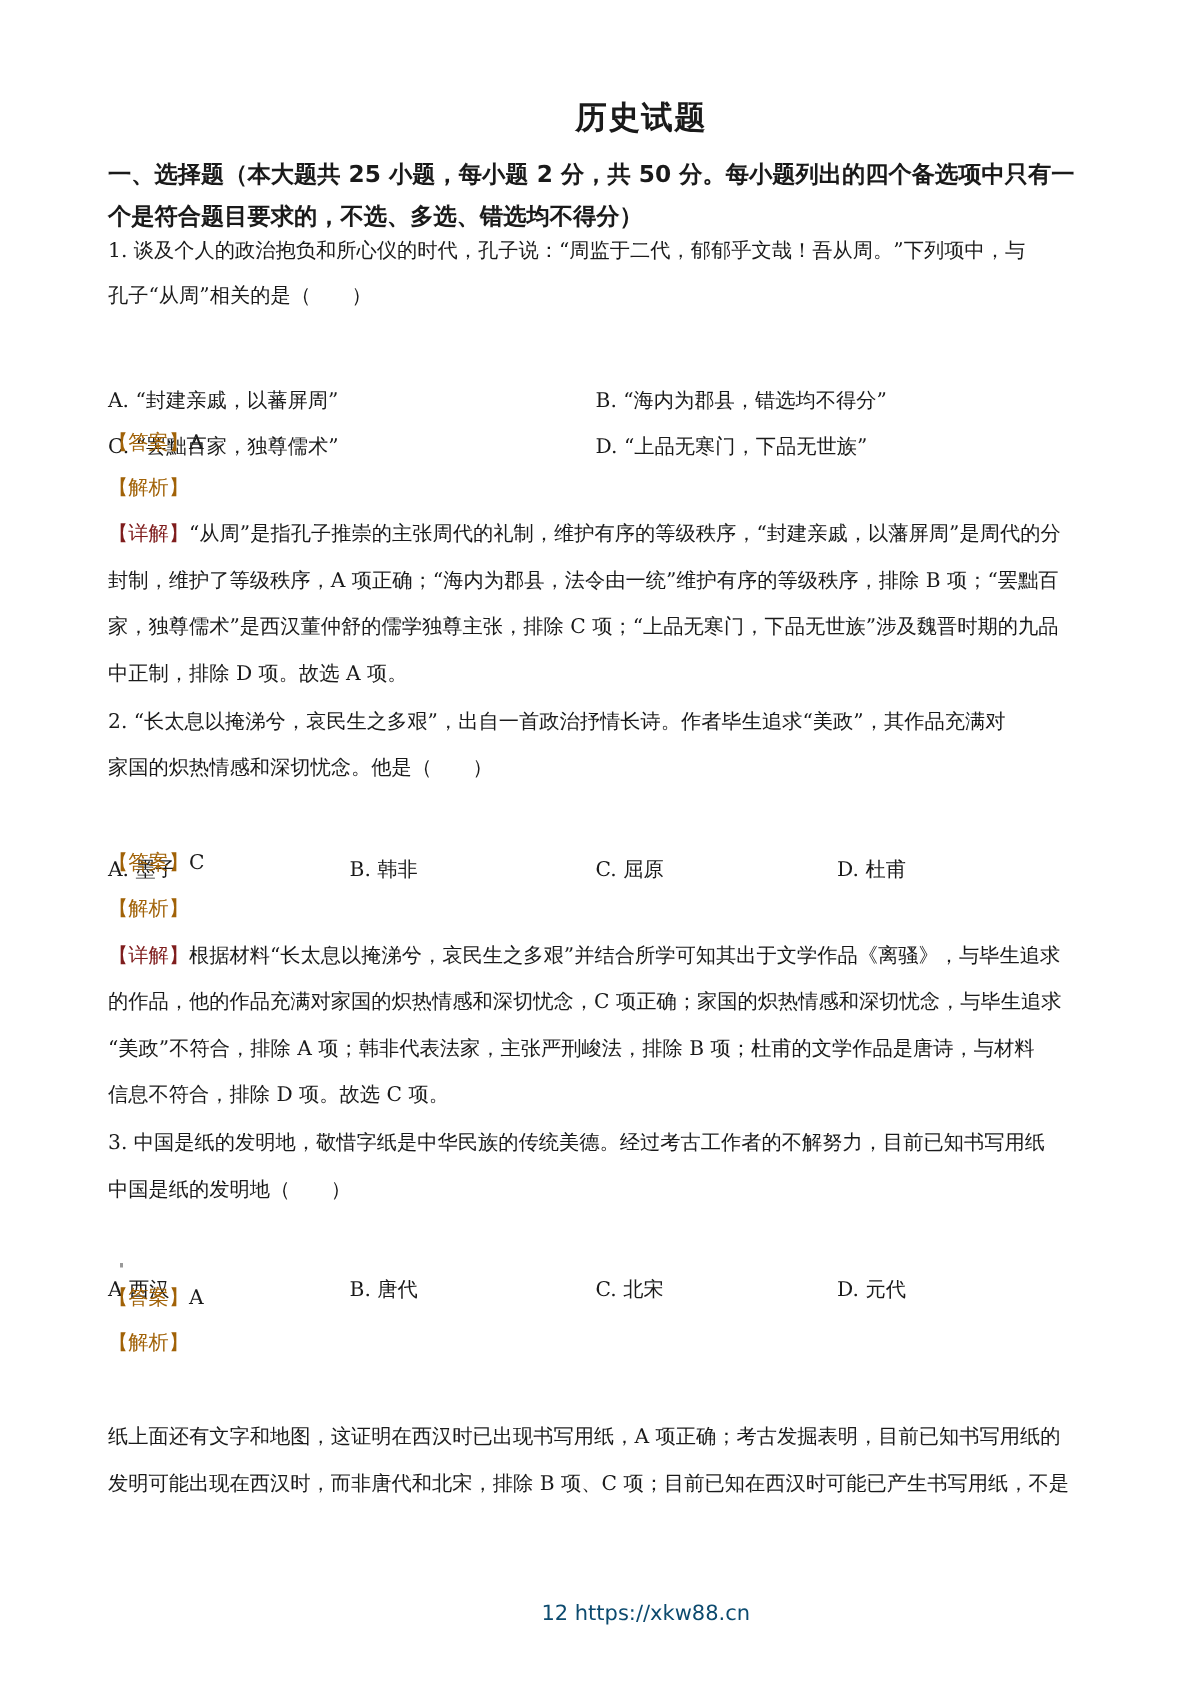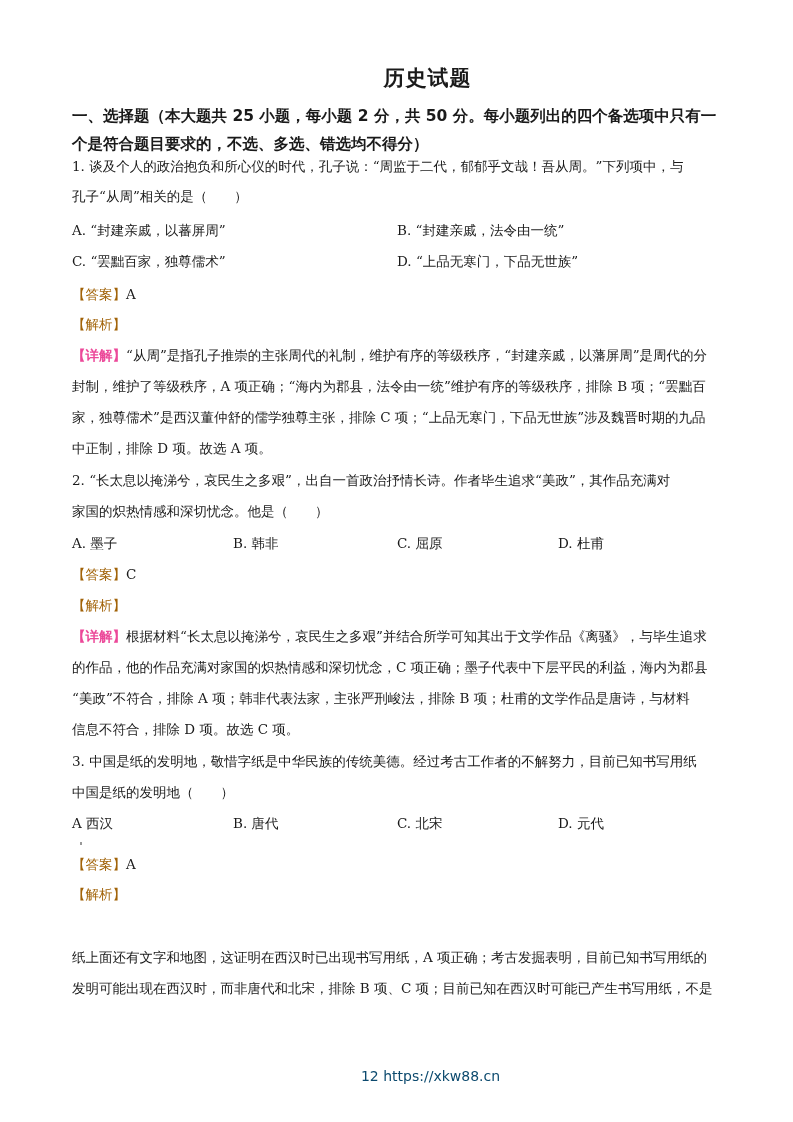--- a/index.html
+++ b/index.html
@@ -4,57 +4,57 @@
 <style>
   html, body { margin: 0; padding: 0; background: #ffffff; }
   body { width: 793px; height: 1122px; position: relative; overflow: hidden;
          font-family: "DejaVu Serif", "Liberation Serif", serif; color: #1a1a1a; }
   .page { position: absolute; left: 0; top: 0; width: 793px; height: 1122px; }
   .title { position: absolute; top: 64px; left: 0; width: 793px; text-align: center;
            font-family: "DejaVu Sans", sans-serif; font-weight: bold; font-size: 21px; letter-spacing: 1px; margin-left: 31px; }
   .section { position: absolute; left: 72px; top: 102px; width: 650px;
              font-family: "DejaVu Sans", sans-serif; font-weight: bold; font-size: 15.5px; line-height: 28px; }
   .line { position: absolute; left: 72px; width: 660px; font-size: 13.5px; white-space: nowrap; }
-  .opt { position: absolute; font-size: 13.5px; white-space: nowrap; }
+  .opt { position: absolute; font-size: 13.5px; white-space: nowrap; margin-top: 36px; }
   .tag { color: #a16207; }
-  .tag-bold { color: #ec4899; font-weight: bold; margin-top: 42px; }
+  .tag-bold { color: #7f1d1d; font-weight: normal; margin-top: 42px; }
   .footer { position: absolute; top: 1068px; left: 0; width: 793px; text-align: center;
             font-family: "DejaVu Sans", sans-serif; font-size: 14px; color: #0c4a6e; padding-left: 34px; }
   .dot { position: absolute; left: 80px; top: 842px; width: 2px; height: 3px; background:#999; }
 </style>
 </head>
 <body>
 
 <div class="page">
   <div class="title">历史试题</div>
   <div class="section">一、选择题（本大题共 25 小题，每小题 2 分，共 50 分。每小题列出的四个备选项中只有一个是符合题目要求的，不选、多选、错选均不得分）</div>
 
   <div class="line" style="top:158px">1. 谈及个人的政治抱负和所心仪的时代，孔子说：“周监于二代，郁郁乎文哉！吾从周。”下列项中，与</div>
   <div class="line" style="top:188px">孔子“从周”相关的是（　　）</div>
   <div class="opt" style="left:72px;top:222px">A. “封建亲戚，以蕃屏周”</div>
-  <div class="opt" style="left:397px;top:222px">B. “封建亲戚，法令由一统”</div>
+  <div class="opt" style="left:397px;top:222px">B. “海内为郡县，错选均不得分”</div>
   <div class="opt" style="left:72px;top:253px">C. “罢黜百家，独尊儒术”</div>
   <div class="opt" style="left:397px;top:253px">D. “上品无寒门，下品无世族”</div>
   <div class="line" style="top:286px"><span class="tag">【答案】</span><span>A</span></div>
   <div class="line tag" style="top:316px">【解析】</div>
   <div class="line" style="top:347px"><span class="tag-bold">【详解】</span><span>“从周”是指孔子推崇的主张周代的礼制，维护有序的等级秩序，“封建亲戚，以藩屏周”是周代的分</span></div>
   <div class="line" style="top:378px">封制，维护了等级秩序，A 项正确；“海内为郡县，法令由一统”维护有序的等级秩序，排除 B 项；“罢黜百</div>
   <div class="line" style="top:440px">中正制，排除 D 项。故选 A 项。</div>
   <div class="line" style="top:409px">家，独尊儒术”是西汉董仲舒的儒学独尊主张，排除 C 项；“上品无寒门，下品无世族”涉及魏晋时期的九品</div>
 
   <div class="line" style="top:472px">2. “长太息以掩涕兮，哀民生之多艰”，出自一首政治抒情长诗。作者毕生追求“美政”，其作品充满对</div>
   <div class="line" style="top:503px">家国的炽热情感和深切忧念。他是（　　）</div>
   <div class="opt" style="left:72px;top:535px">A. 墨子</div>
   <div class="opt" style="left:233px;top:535px">B. 韩非</div>
   <div class="opt" style="left:397px;top:535px">C. 屈原</div>
   <div class="opt" style="left:558px;top:535px">D. 杜甫</div>
   <div class="line" style="top:566px"><span class="tag">【答案】</span><span>C</span></div>
   <div class="line tag" style="top:597px">【解析】</div>
   <div class="line" style="top:628px"><span class="tag-bold">【详解】</span><span>根据材料“长太息以掩涕兮，哀民生之多艰”并结合所学可知其出于文学作品《离骚》，与毕生追求</span></div>
-  <div class="line" style="top:659px">的作品，他的作品充满对家国的炽热情感和深切忧念，C 项正确；墨子代表中下层平民的利益，海内为郡县</div>
+  <div class="line" style="top:659px">的作品，他的作品充满对家国的炽热情感和深切忧念，C 项正确；家国的炽热情感和深切忧念，与毕生追求</div>
   <div class="line" style="top:690px">“美政”不符合，排除 A 项；韩非代表法家，主张严刑峻法，排除 B 项；杜甫的文学作品是唐诗，与材料</div>
   <div class="line" style="top:721px">信息不符合，排除 D 项。故选 C 项。</div>
 
   <div class="line" style="top:753px">3. 中国是纸的发明地，敬惜字纸是中华民族的传统美德。经过考古工作者的不解努力，目前已知书写用纸</div>
   <div class="line" style="top:784px">中国是纸的发明地（　　）</div>
   <div class="opt" style="left:72px;top:815px">A  西汉</div>
   <div class="opt" style="left:233px;top:815px">B. 唐代</div>
   <div class="opt" style="left:397px;top:815px">C. 北宋</div>
   <div class="opt" style="left:558px;top:815px">D. 元代</div>
   <div class="dot"></div>

